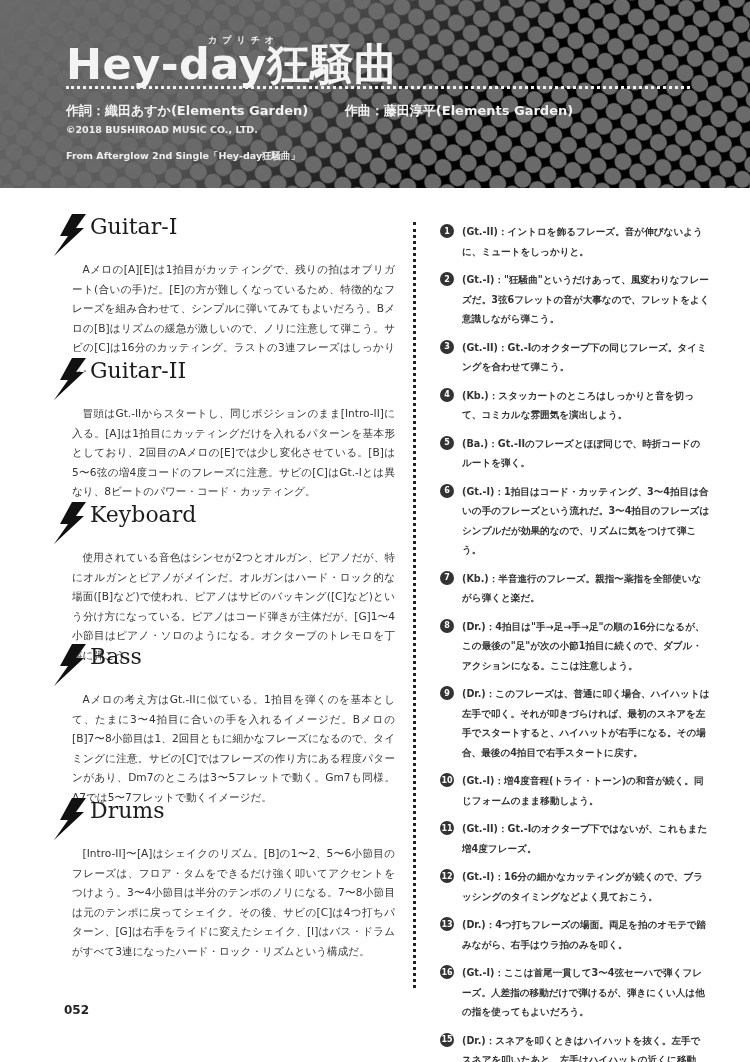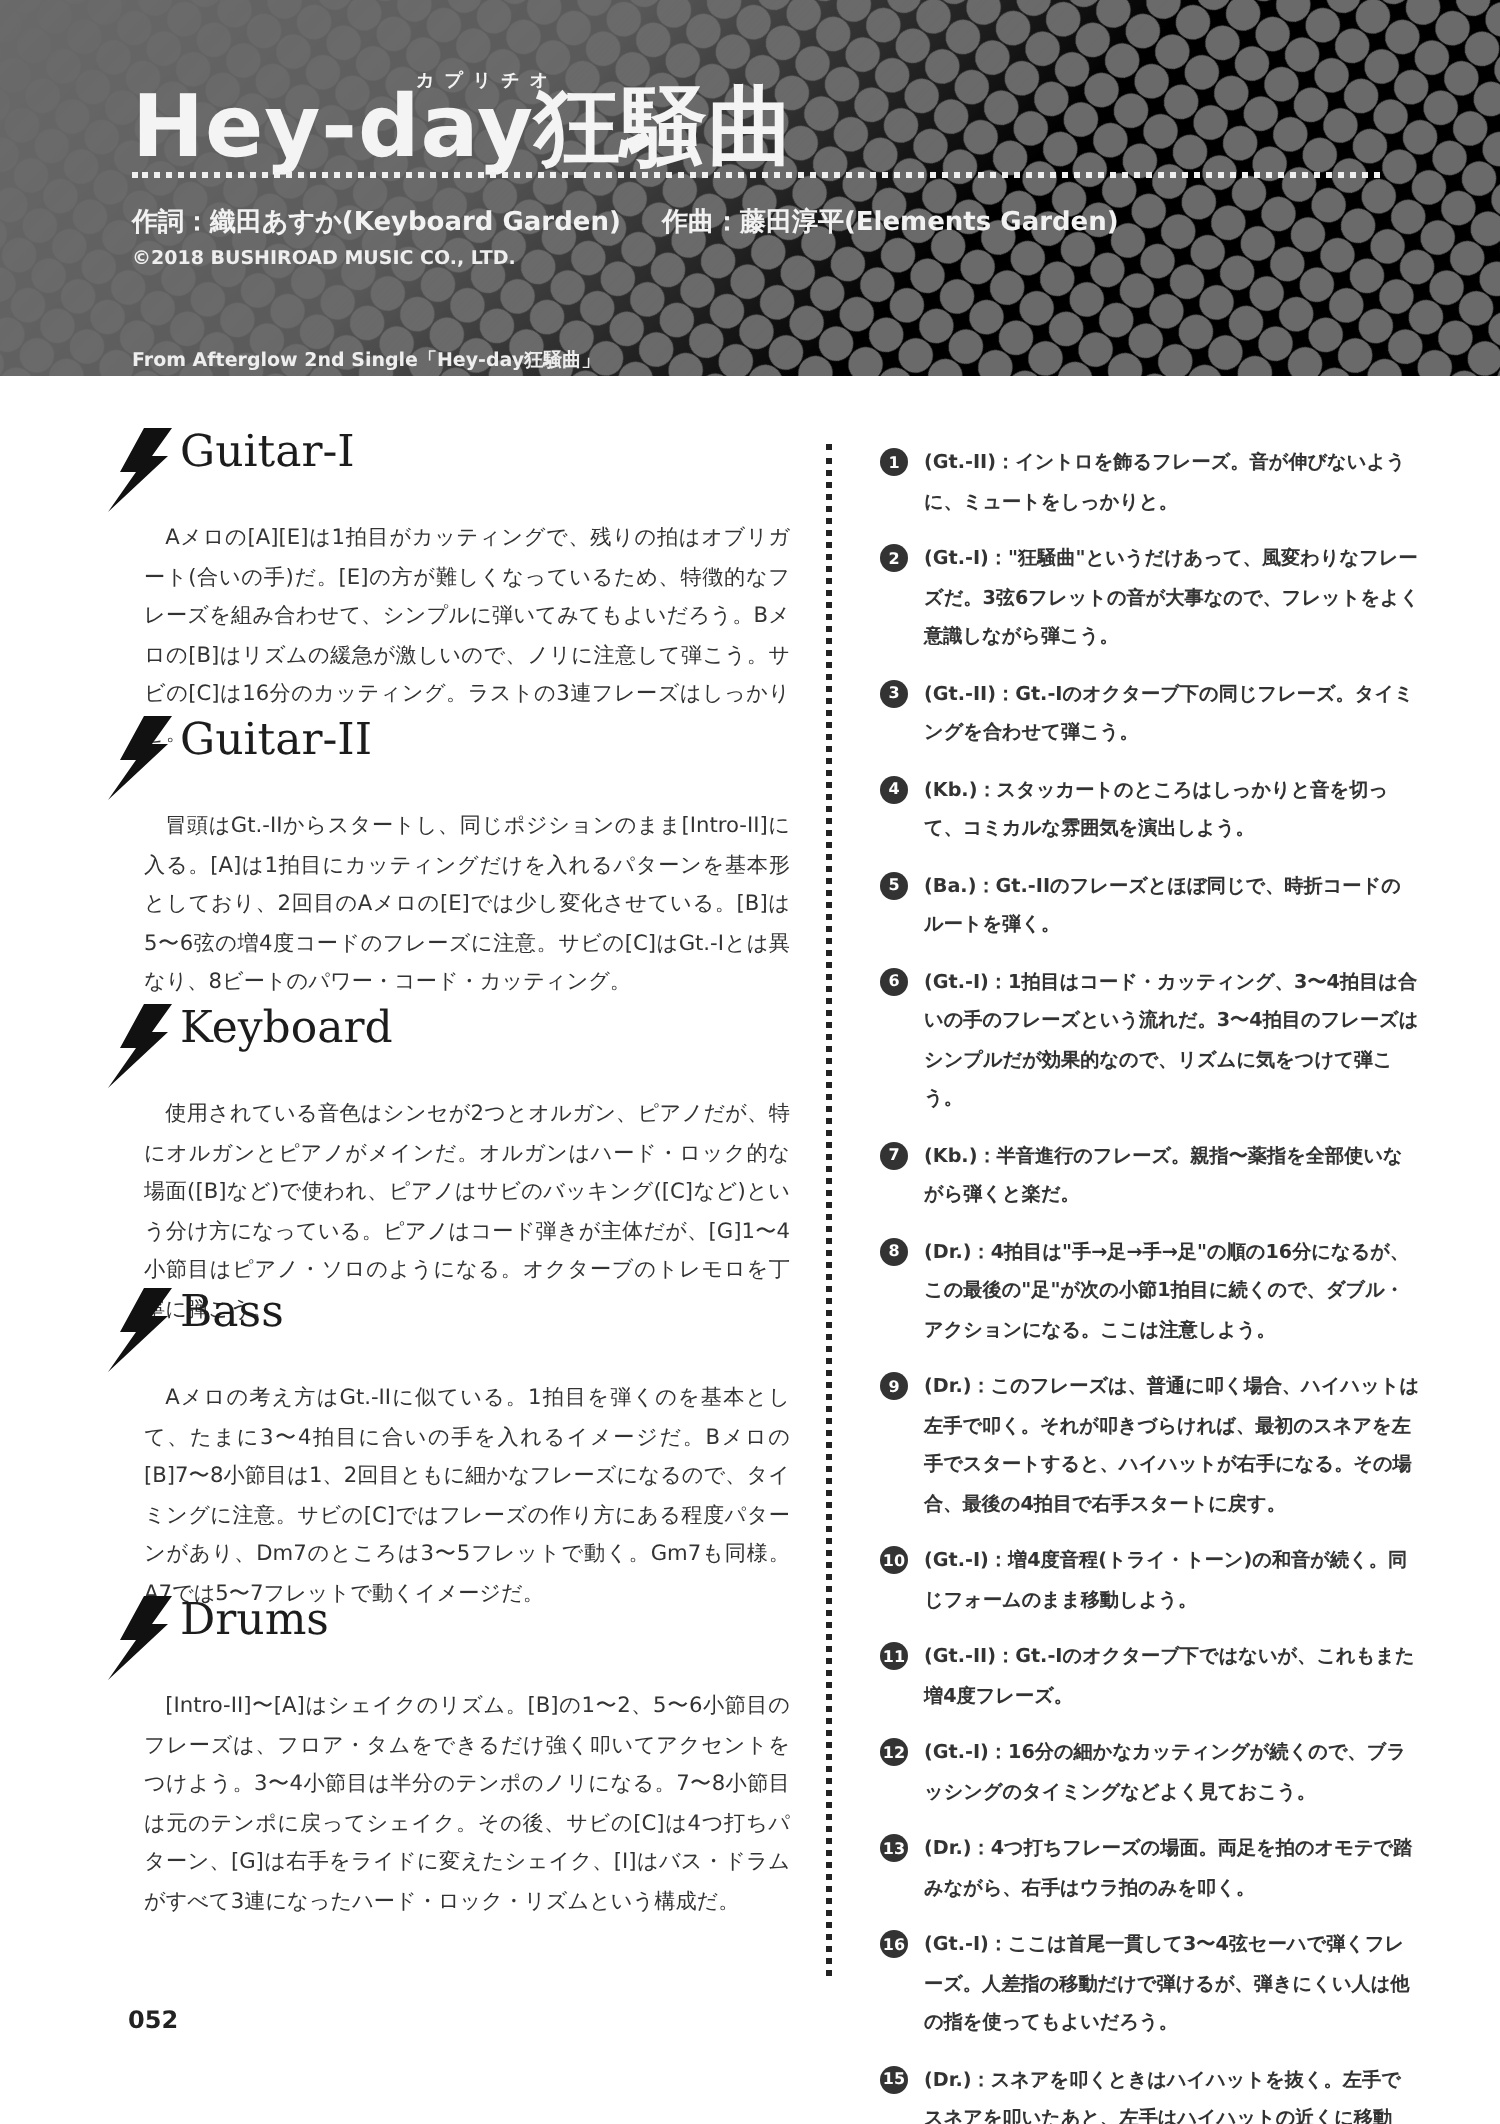--- a/index.html
+++ b/index.html
@@ -30,28 +30,28 @@
     border-top: 3px dotted #f0f0f0;
   }
   .title-rule2 {
     position: absolute; left: 290px; top: 86px; width: 400px; height: 0;
     border-top: 3px dotted #f0f0f0;
   }
   .credits {
     position: absolute; left: 66px; top: 102px; font-size: 13px;
     font-weight: bold; color: #f2f2f2; white-space: nowrap;
   }
-  .credits span + span { margin-left: 16px; }
+  .credits span + span { margin-left: 32px; }
   .copyright {
     position: absolute; left: 66px; top: 124px; font-size: 9.5px;
     font-weight: bold; color: #eeeeee;
   }
   .from {
     position: absolute; left: 66px; top: 150px; font-size: 9.5px;
-    font-weight: bold; color: #eeeeee; margin-top: 24px;
+    font-weight: bold; color: #eeeeee;
   }
   .left-col { position: absolute; left: 60px; top: 212px; width: 335px; }
   .section { position: relative; margin-bottom: 0; }
   .sec-head {
     display: flex; align-items: flex-start; height: 40px; position: relative;
   }
   .bolt { width: 40px; height: 44px; position: absolute; left: -8px; top: 0; }
   .sec-title {
     font-family: "DejaVu Serif", serif; font-size: 22px; color: #1c1c1c;
     margin-left: 30px; line-height: 30px;
@@ -101,21 +101,21 @@
     <rect width="750" height="188" fill="#6a6a6a"></rect>
     <rect width="750" height="188" fill="url(#dots)" mask="url(#m)"></rect>
   </svg>
   <div class="title-wrap">
     <div class="ruby">カプリチオ</div>
     <div class="title" style="padding-top:14px">Hey-day狂騒曲</div>
   </div>
   <div class="title-rule"></div>
   <div class="title-rule2"></div>
   <div class="credits">
-    <span>作詞：織田あすか(Keyboard Garden)</span>
+    <span>作詞：織田あすか(Elements Garden)</span>
     <span>作曲：藤田淳平(Elements Garden)</span>
   </div>
   <div class="copyright">©2018 BUSHIROAD MUSIC CO., LTD.</div>
   <div class="from">From Afterglow 2nd Single「Hey-day狂騒曲」</div>
 </div>
 
 <div class="left-col">
   <div class="section" style="height:144px">
     <div class="sec-head">
       <svg class="bolt" viewBox="0 0 40 44">

